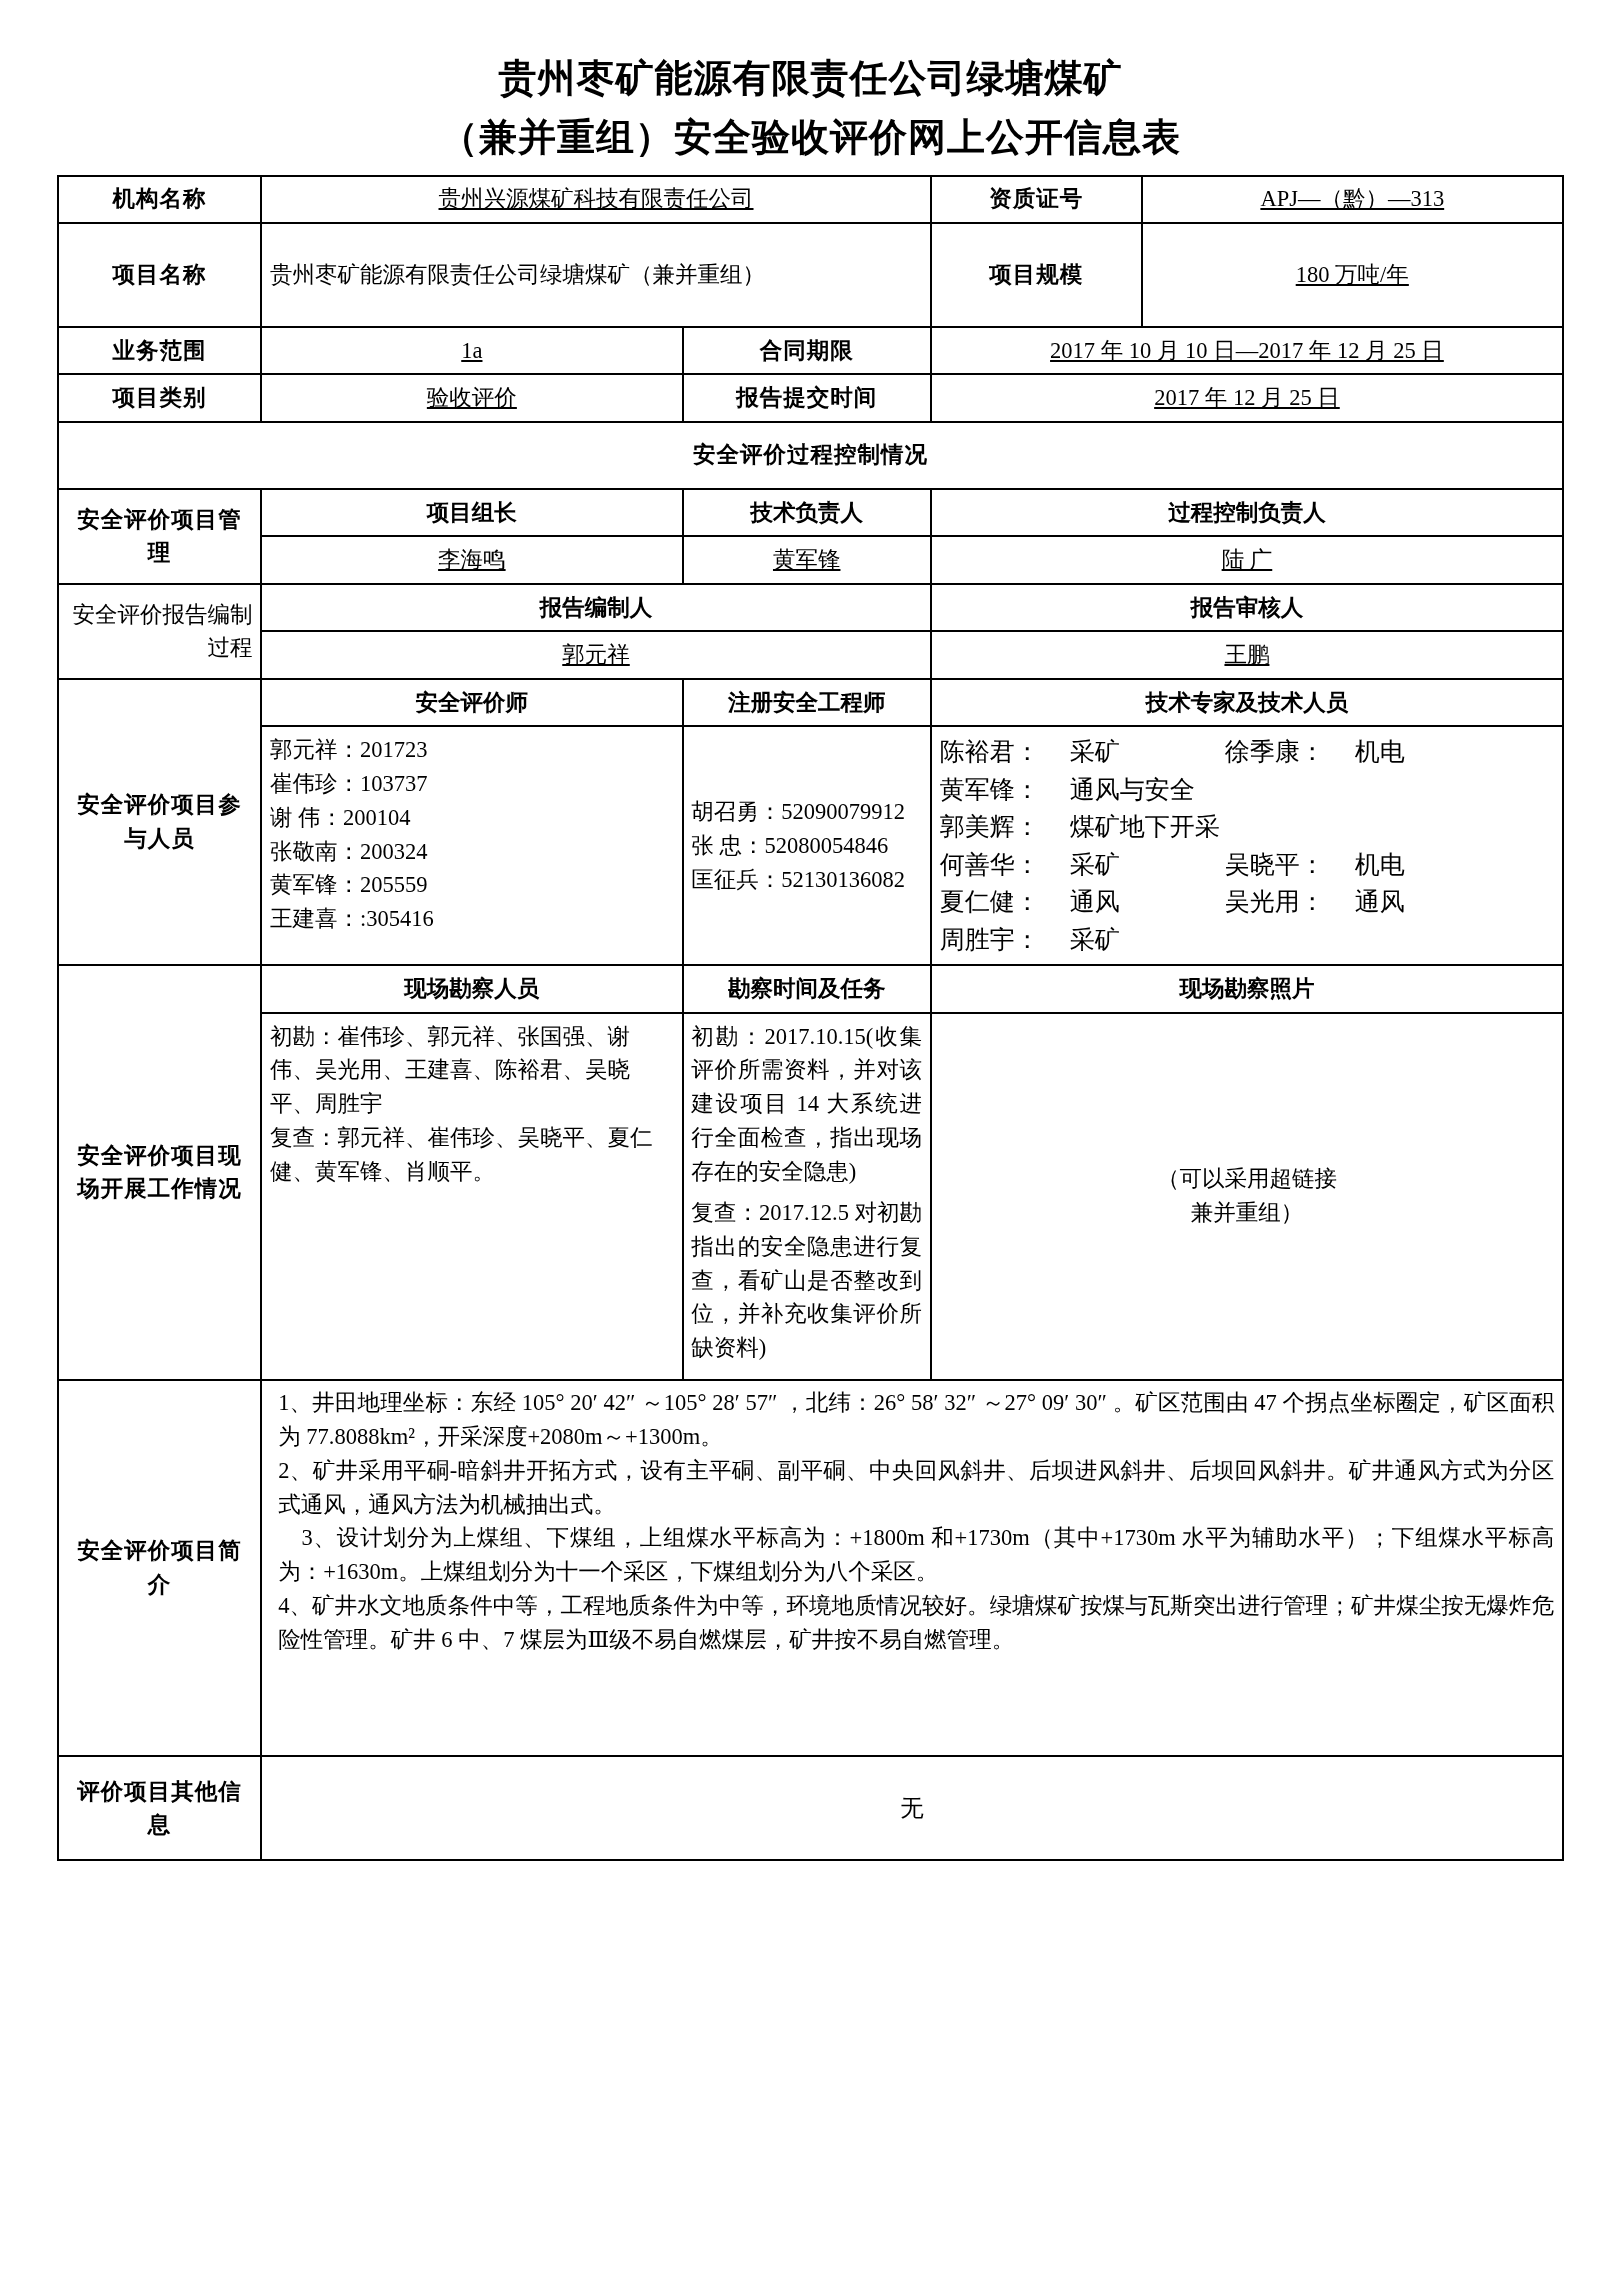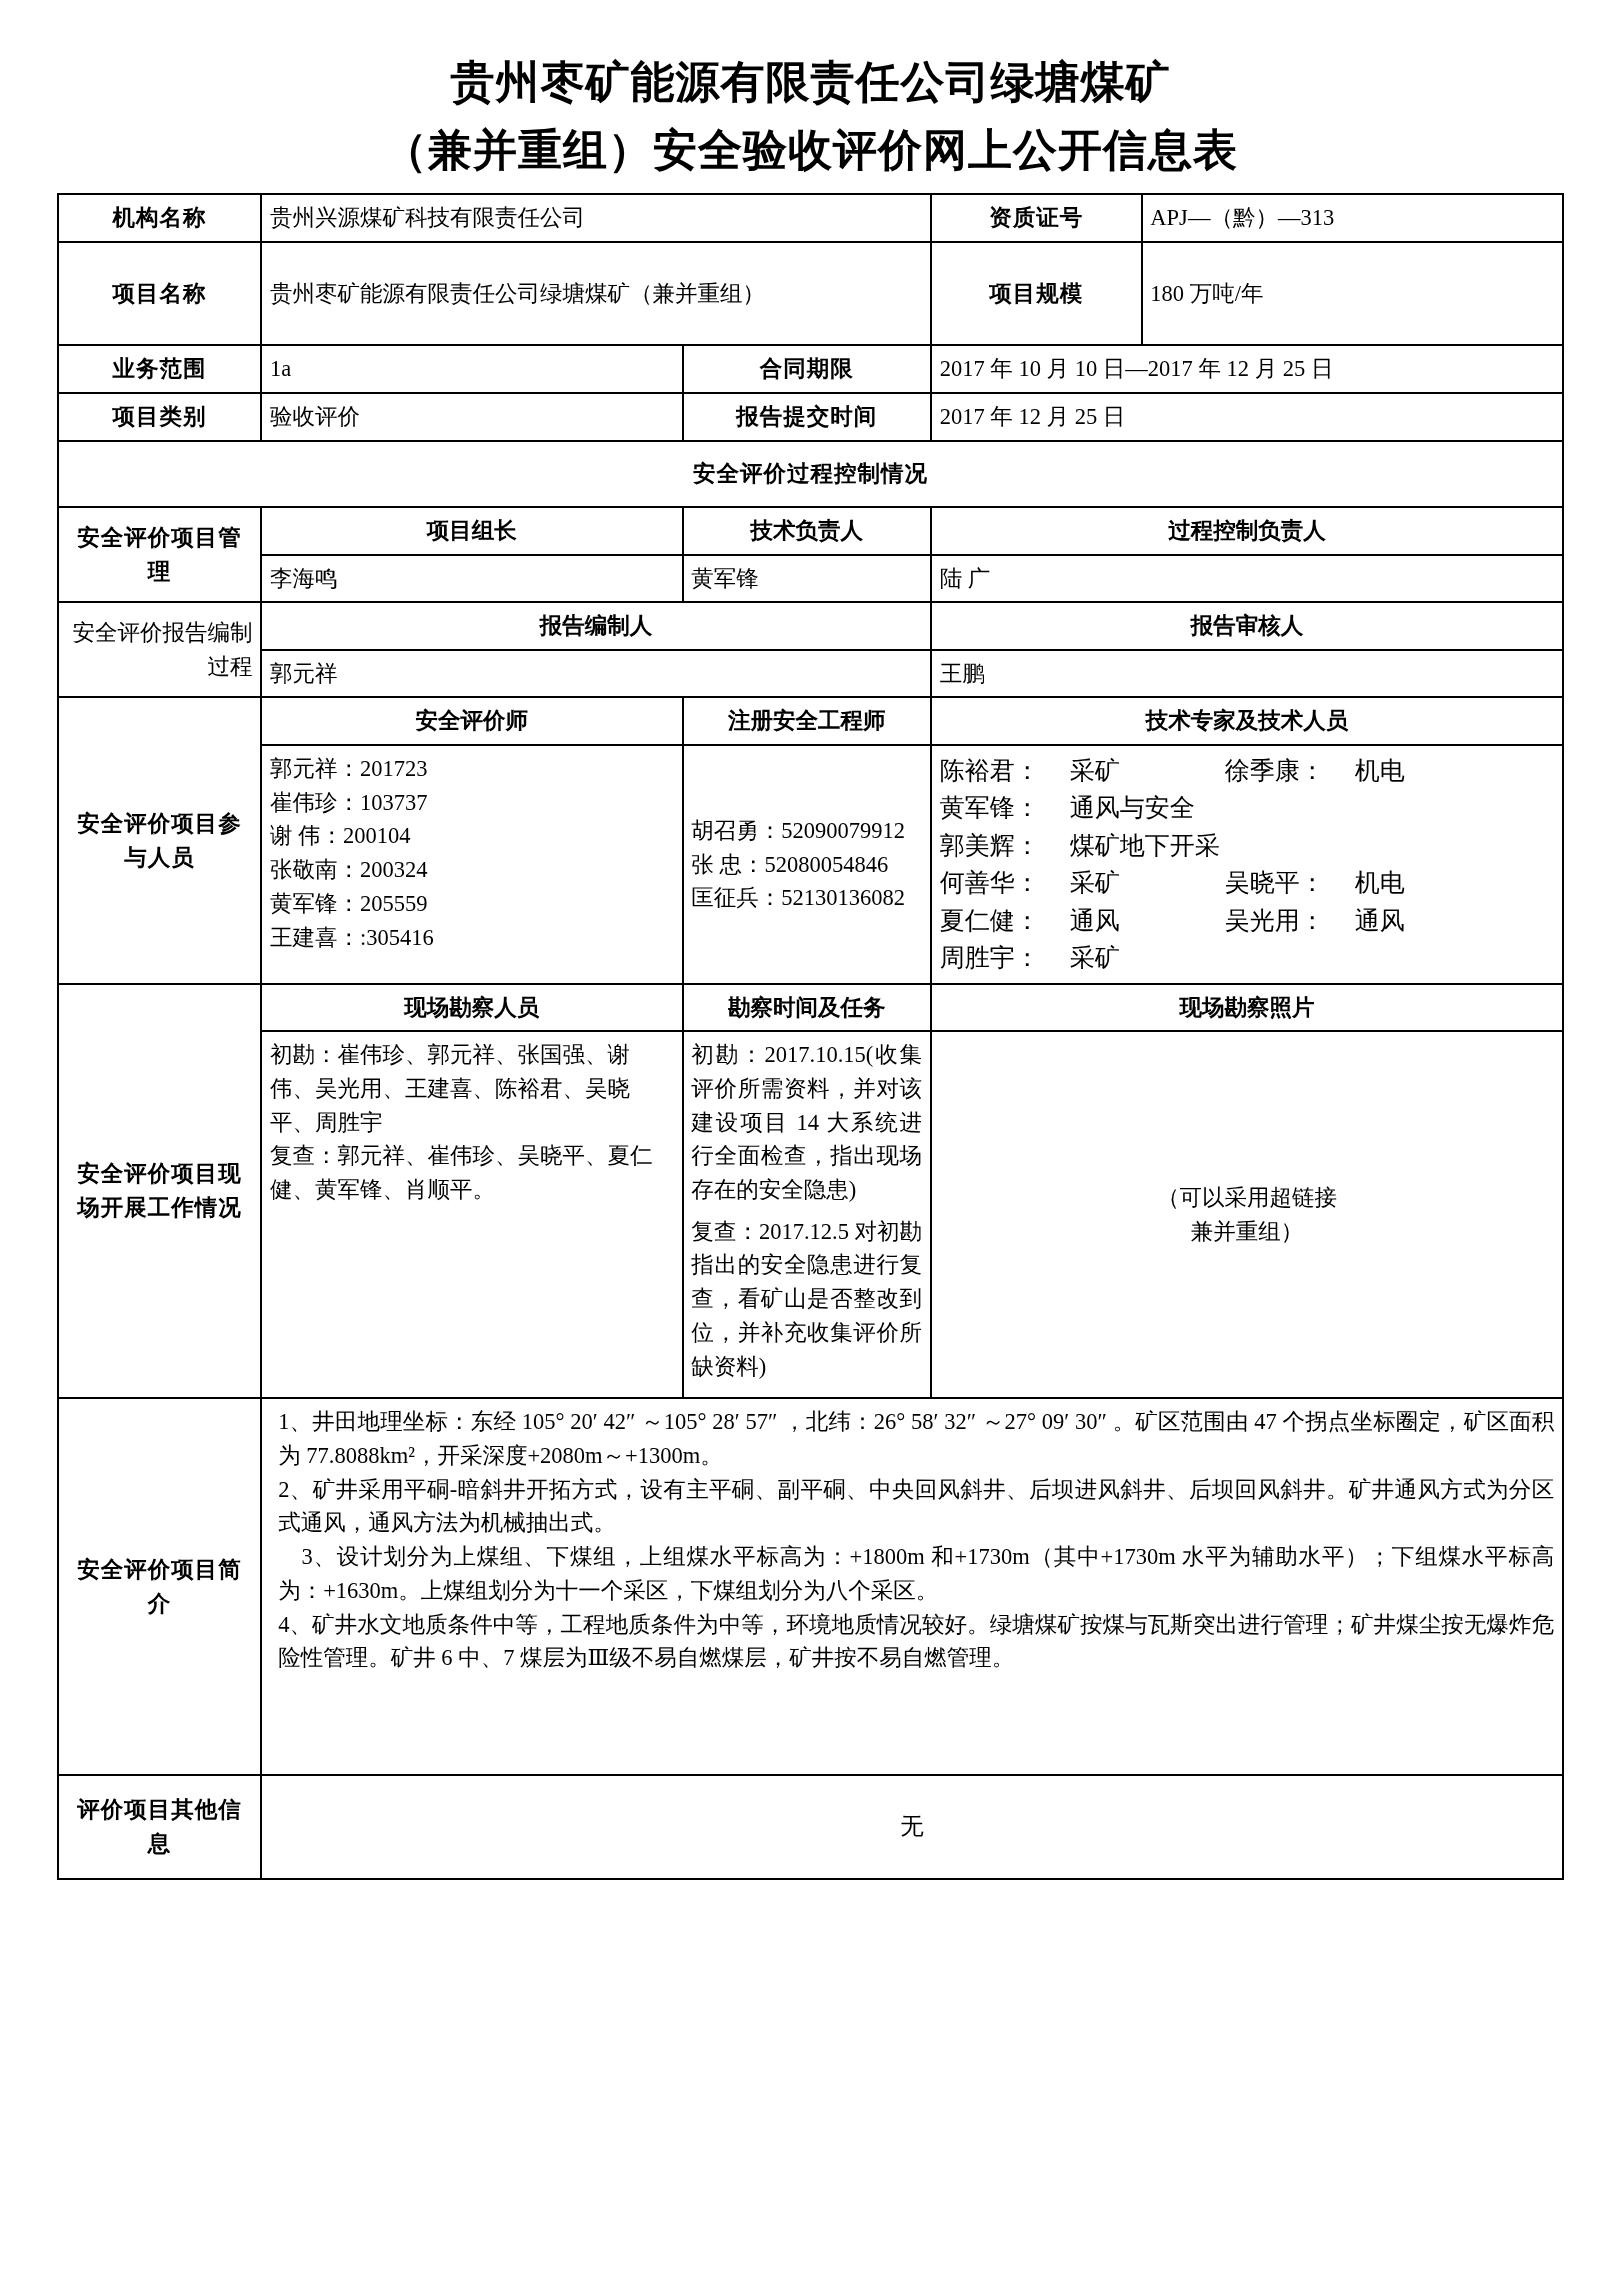--- a/index.html
+++ b/index.html
@@ -16,21 +16,21 @@
   .page {
     width: 1621px;
     height: 2293px;
     box-sizing: border-box;
     padding: 49px 57px 0 57px;
     position: relative;
   }
   .doc-title {
     text-align: center;
     font-weight: bold;
-    font-size: 44px;
+    font-size: 38px;
     line-height: 1.55;
     letter-spacing: 1px;
     margin: 0 0 5.9px 0;
   }
   .doc-title .line2 {
     display: block;
   }
   table.main {
     width: 100%;
     border-collapse: collapse;
@@ -63,21 +63,23 @@
     font-weight: bold;
     font-size: 27.4px;
     letter-spacing: 1px;
   }
   .hdr {
     text-align: center;
     font-weight: bold;
     font-size: 25.5px;
   }
   .val {
+    text-align: center;
     font-size: 23.5px;
+    text-decoration: underline;
   }
   .val-left {
     text-align: left;
     font-size: 23.5px;
   }
   .small {
     font-size: 21.6px;
   }
   .cell-list {
     font-size: 22.5px;

